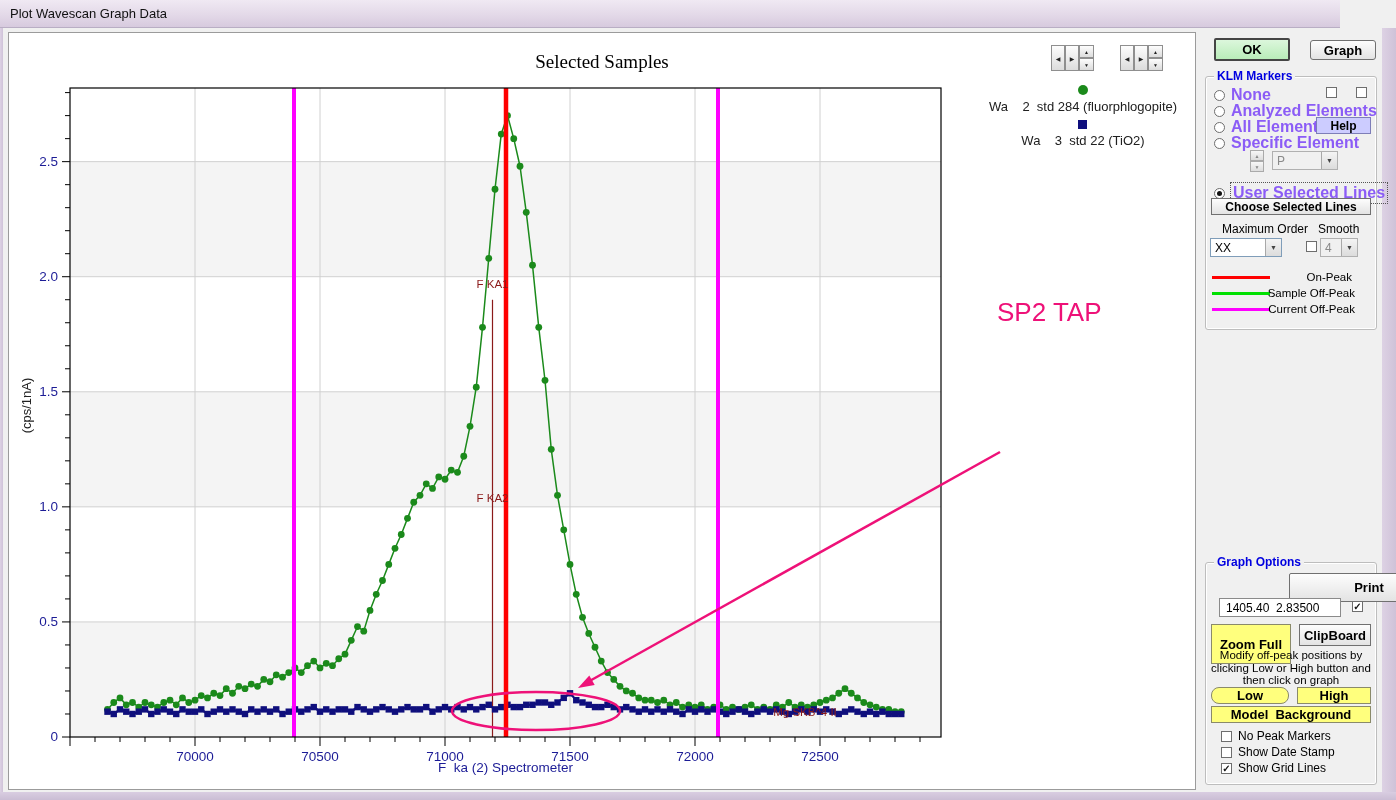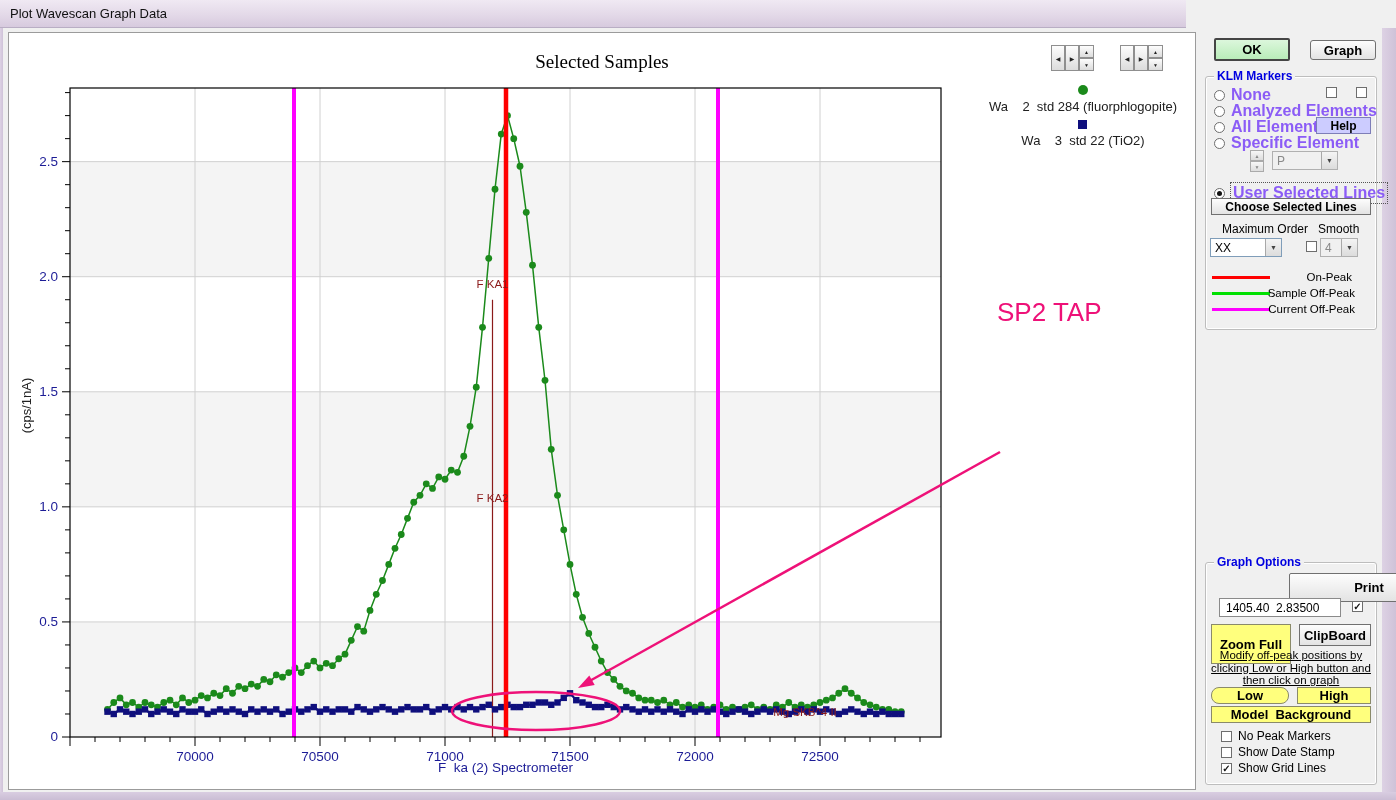--- a/index.html
+++ b/index.html
@@ -1,20 +1,20 @@
 <!DOCTYPE html>
 <html><head>
 <meta charset="utf-8">
 <style>
   * { box-sizing: border-box; margin: 0; padding: 0; }
   html,body { width:1396px; height:800px; overflow:hidden; }
   body { position:relative; font-family:"Liberation Sans", sans-serif; background:#f0f0f0; }
 
   
-  #titlebar { position:absolute; left:0; top:0; width:1186px; height:28px;
+  #titlebar { position:absolute; left:0; top:0; width:1340px; height:28px;
     background:linear-gradient(180deg,#f0e9f3 0%,#e3d9e8 55%,#d7cade 100%);
     border-bottom:1px solid #b9aec4; }
   #titlebar .title { position:absolute; left:10px; top:6px; font-size:13px; color:#111; }
   .frame { position:absolute; background:linear-gradient(90deg,#ddd2e4,#cfc2d8); }
   #frame-left  { left:0; top:28px; width:3px;  height:772px; }
   #frame-right { left:1382px; top:28px; width:14px; height:772px; }
   #frame-bottom{ left:0; top:792px; width:1396px; height:8px; background:linear-gradient(180deg,#d9cde1,#cabdd4); }
 
   
   #graph-panel { position:absolute; left:8px; top:32px; width:1188px; height:758px;
@@ -90,21 +90,21 @@
   .mklbl { position:absolute; font-size:11.5px; color:#000; text-align:right; width:70px; }
 
   #help-btn { left:1316px; top:117px; width:55px; height:17px;
     background:#ccccff; border:1px solid #7e7eb8; border-radius:0; font-size:12px; }
   #choose-btn { left:1211px; top:198px; width:160px; height:17px; font-size:12px; border-radius:0; }
   #print-btn { left:1253px; top:573px; width:160px; height:29px; border-radius:2px;margin-left:36px; }
   #readout-box { left:1219px; top:598px; width:122px; height:19px; border:1px solid #8a8a8a;
     background:#fff; font-size:12px; color:#000; padding:2px 0 0 6px; white-space:pre; }
   #zoomfull-btn { left:1211px; top:624px; width:80px; height:40px; border-radius:0; border:1px solid #8a8a6a; }
   #clipboard-btn { left:1299px; top:624px; width:72px; height:22px; border-radius:0; }
-  #instructions { left:1207px; top:649px; width:168px; text-align:center; font-size:11.5px; color:#000; line-height:12.5px;text-decoration:underline; }
+  #instructions { left:1207px; top:649px; width:168px; text-align:center; font-size:11.5px; color:#000; line-height:12.5px; }
   #low-btn  { left:1211px; top:687px; width:78px; height:17px; border-radius:8px; border:1px solid #8a8a6a; }
   #high-btn { left:1297px; top:687px; width:74px; height:17px; border-radius:0; border:1px solid #8a8a6a; }
   #modelbg-btn { left:1211px; top:706px; width:160px; height:17px; border-radius:0; border:1px solid #8a8a6a; white-space:pre; }
 </style>
 </head>
 <body>
 
 <div id="titlebar">
   <span class="title">Plot Wavescan Graph Data</span>
 </div>

